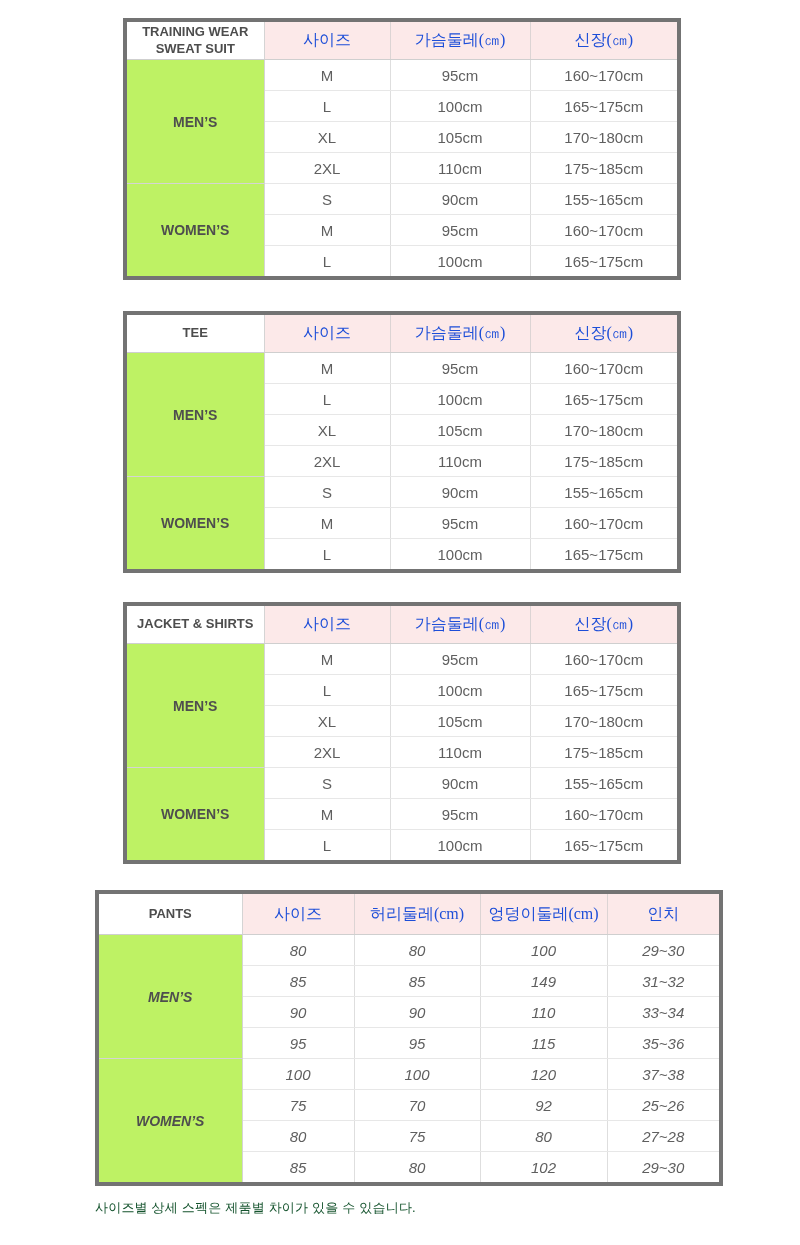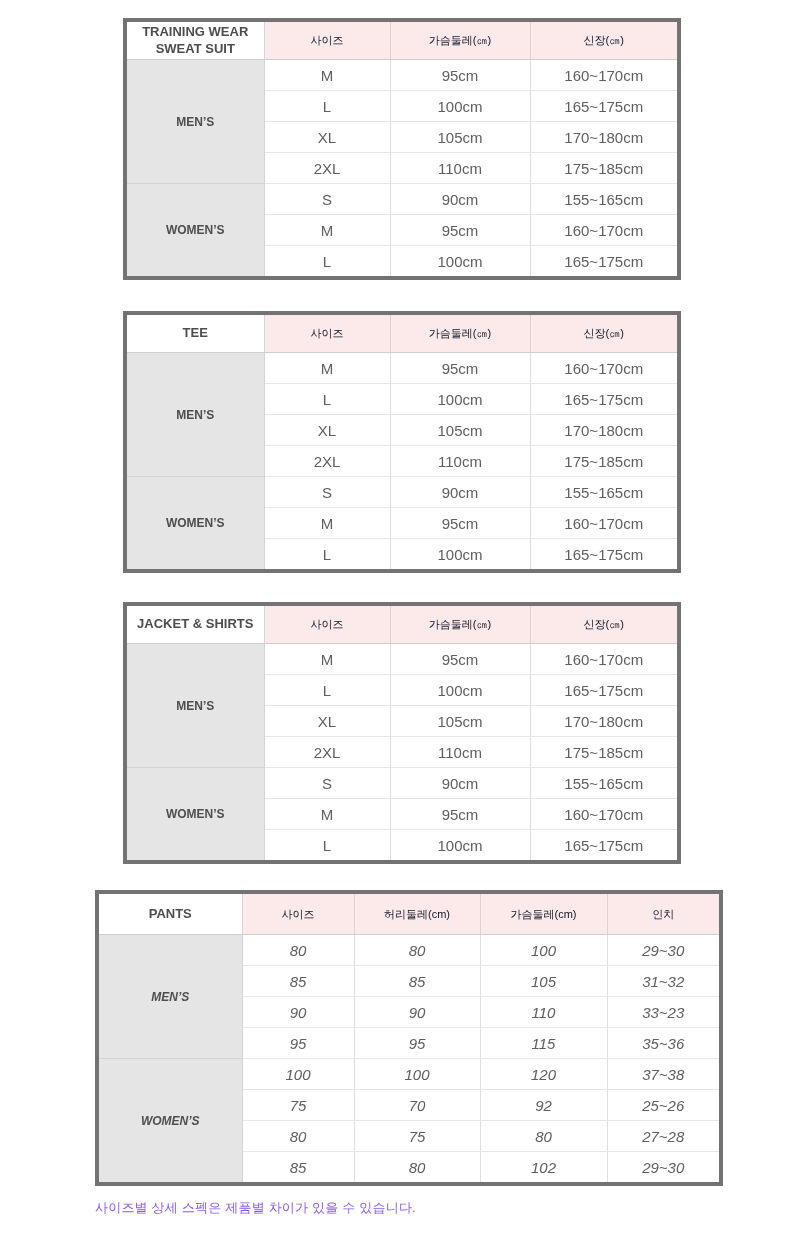--- a/index.html
+++ b/index.html
@@ -45,51 +45,52 @@
     font-size:13px;
     font-weight:bold;
     color:#4d4d4d;
     line-height:1.25;
     border:1px solid #d4d4d4;
     border-bottom:1px solid #cfcfcf;
     padding:0 8px;
   }
   th.col{
     background:#fce9e9;
-    font-size:11px;
+    font-size:16px;
     font-weight:normal;
-    color:#0f172a;
+    color:#1d4ed8;
     border-left:1px solid #dcd4d4;
     border-right:1px solid #dcd4d4;
     border-top:1px solid #d4d4d4;
     border-bottom:1px solid #cfcfcf;
+    font-family:Liberation Serif, serif;
   }
   td.group-label{
-    background:#e5e5e5;
-    font-size:12px;
+    background:#bef264;
+    font-size:14px;
     font-weight:bold;
     color:#4e4e4e;
     border:1px solid #d4d4d4;
   }
   td.val{
     background:#ffffff;
     font-size:15px;
     color:#5f5f5f;
     border-left:1px solid #dedede;
     border-right:1px solid #dedede;
     border-top:1px solid #e7e7e7;
     border-bottom:1px solid #e7e7e7;
   }
   tr.group-start td{border-top:1px solid #cfcfcf;}
 
   .footnote{
     position:absolute;
     left:95px;top:1199px;
     font-size:13px;
-    color:#8b5cf6;
+    color:#14532d;
     letter-spacing:0.2px;
   }
 </style>
 </head>
 <body>
 
 <div id="tables">
     <table class="size-table tbl-a pos-0">
       <colgroup>
         <col class="c0">
@@ -261,43 +262,43 @@
         <col class="c1">
         <col class="c2">
         <col class="c3">
         <col class="c4">
       </colgroup>
       <thead>
         <tr>
           <th class="title">PANTS</th>
           <th class="col">사이즈</th>
           <th class="col">허리둘레(cm)</th>
-          <th class="col">가슴둘레(cm)</th>
+          <th class="col">엉덩이둘레(cm)</th>
           <th class="col">인치</th>
         </tr>
       </thead>
       <tbody>
         <tr class="group-start">
           <td class="group-label" rowspan="4">MEN’S</td>
           <td class="val">80</td>
           <td class="val">80</td>
           <td class="val">100</td>
           <td class="val">29~30</td>
         </tr>
         <tr>
           <td class="val">85</td>
           <td class="val">85</td>
-          <td class="val">105</td>
+          <td class="val">149</td>
           <td class="val">31~32</td>
         </tr>
         <tr>
           <td class="val">90</td>
           <td class="val">90</td>
           <td class="val">110</td>
-          <td class="val">33~23</td>
+          <td class="val">33~34</td>
         </tr>
         <tr>
           <td class="val">95</td>
           <td class="val">95</td>
           <td class="val">115</td>
           <td class="val">35~36</td>
         </tr>
         <tr class="group-start">
           <td class="group-label" rowspan="4">WOMEN’S</td>
           <td class="val">100</td>

